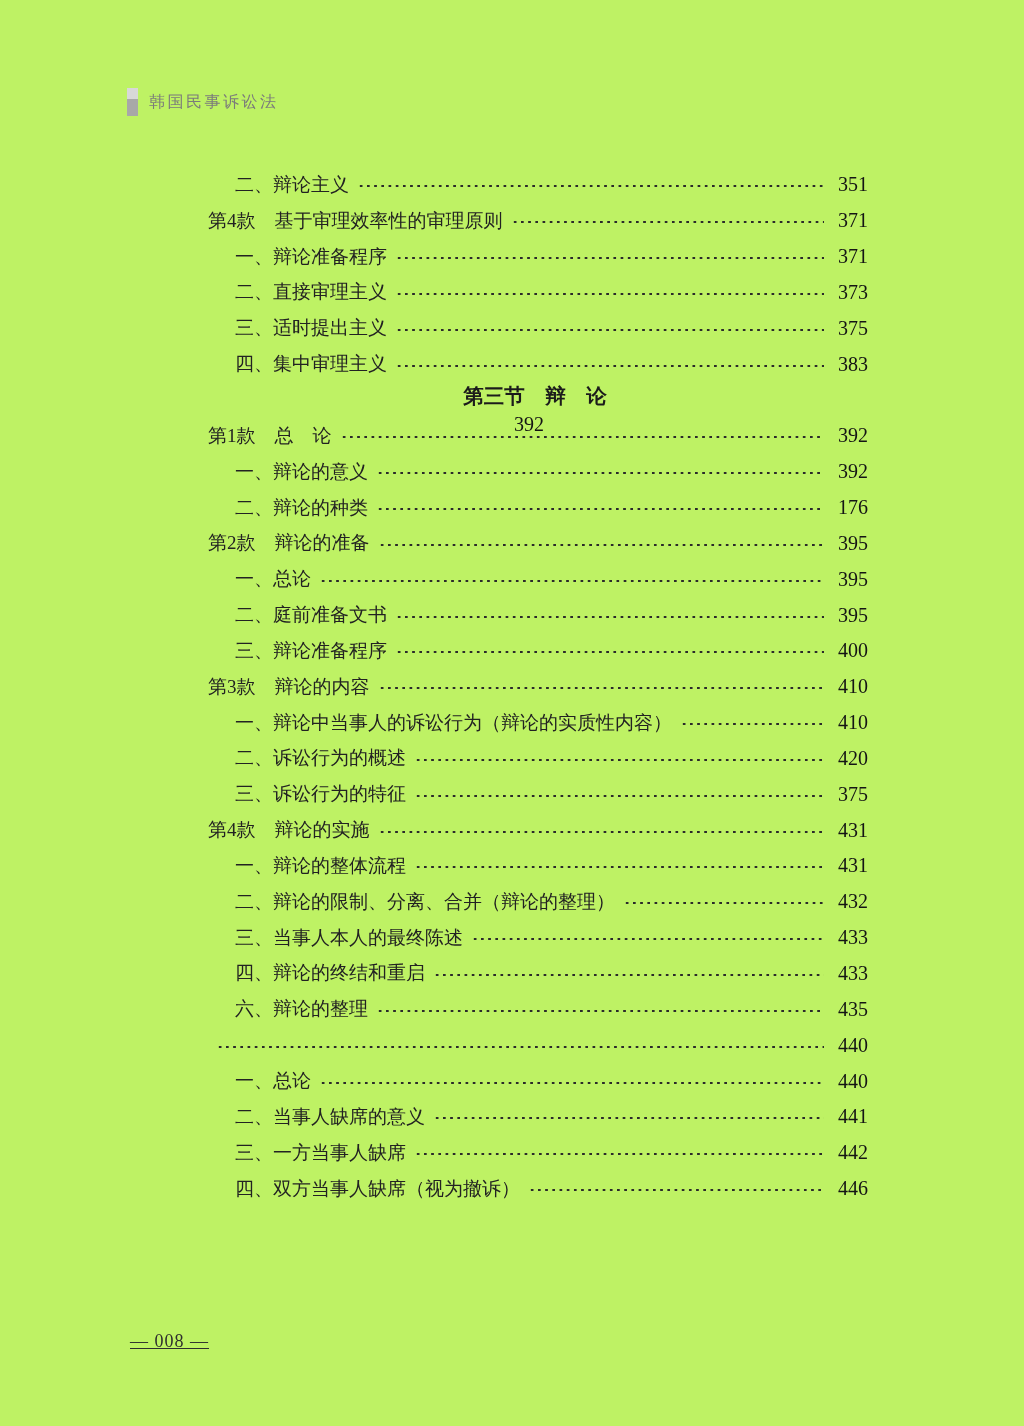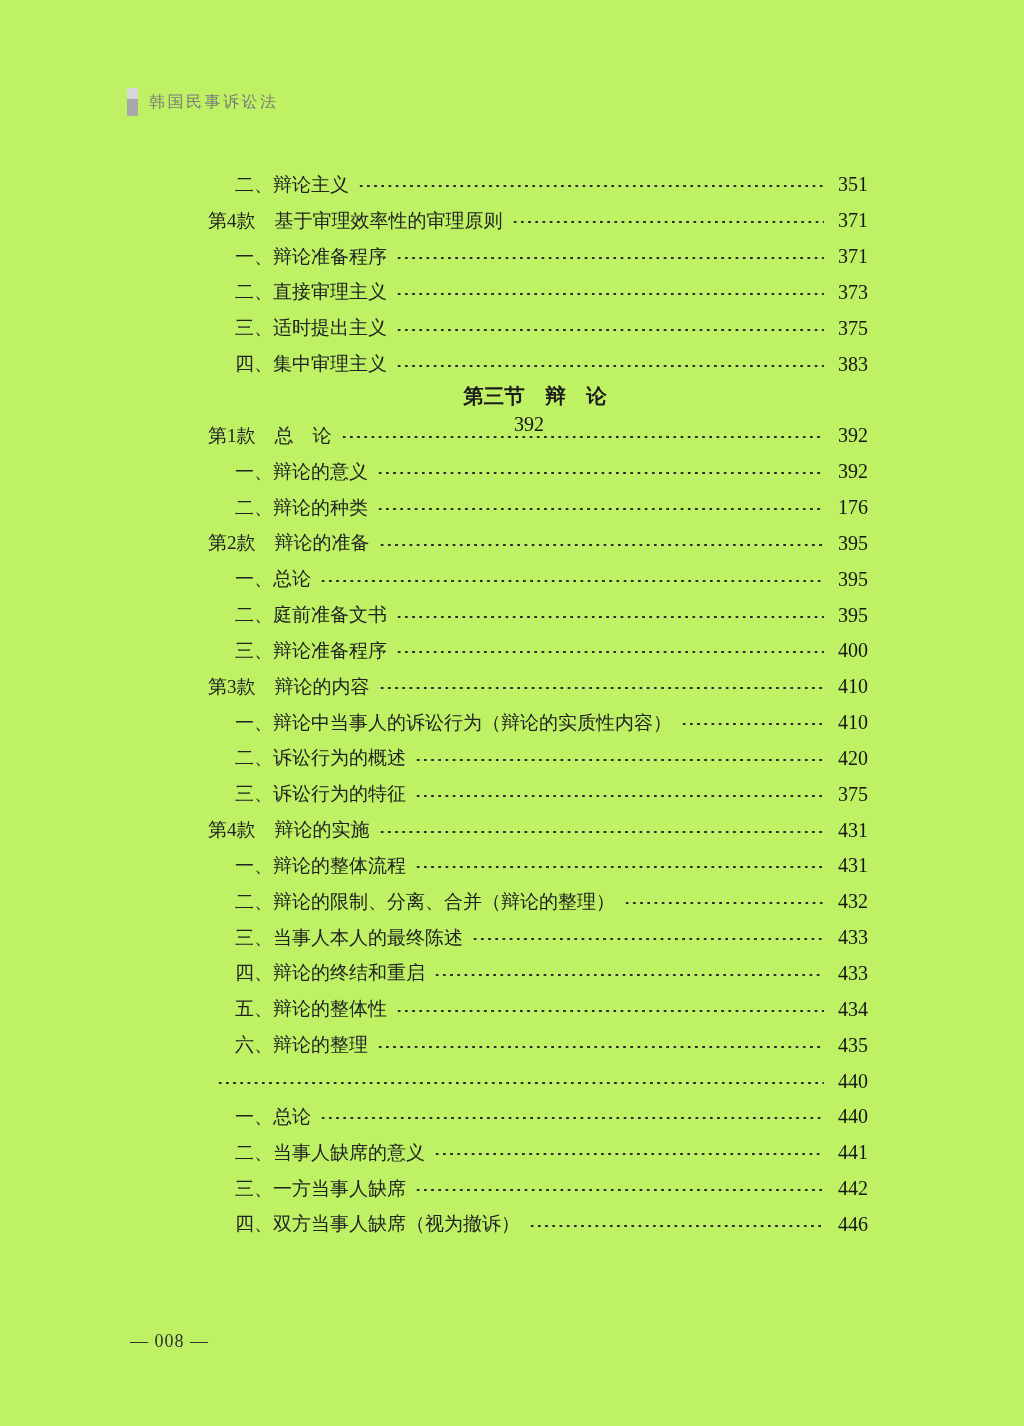--- a/index.html
+++ b/index.html
@@ -72,20 +72,21 @@
   }
   
   #footer {
     position: absolute;
     top: 1331px;
     left: 130px;
     font-size: 18px;
     color: #2e2e2e;
     font-family: "Liberation Serif", serif;
     letter-spacing: 1px;
+    text-decoration: underline;
   }
 </style>
 </head>
 <body>
 
 <div id="page">
 
   <div id="header">
     <div class="accent-bar"></div>
     <div class="book-title">韩国民事诉讼法</div>
@@ -201,25 +202,20 @@
       <span class="toc-label">三、当事人本人的最终陈述</span>
       <span class="leader"></span>
       <span class="toc-page">433</span>
     </div>
       <div class="toc-row item">
       <span class="toc-label">四、辩论的终结和重启</span>
       <span class="leader"></span>
       <span class="toc-page">433</span>
     </div>
       <div class="toc-row item">
-      <span class="toc-label">五、辩论的整体性</span>
-      <span class="leader"></span>
-      <span class="toc-page">434</span>
-    </div>
-      <div class="toc-row item">
       <span class="toc-label">六、辩论的整理</span>
       <span class="leader"></span>
       <span class="toc-page">435</span>
     </div>
       <div class="toc-row sub">
       <span class="leader"></span>
       <span class="toc-page">440</span>
     </div>
       <div class="toc-row item">
       <span class="toc-label">一、总论</span>

